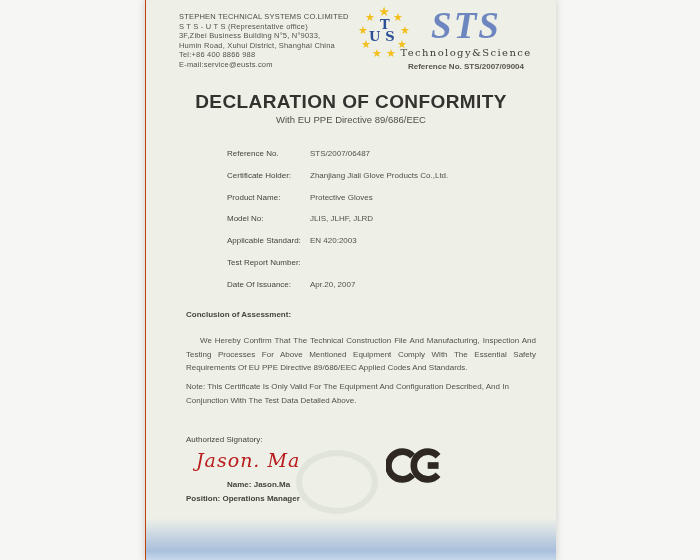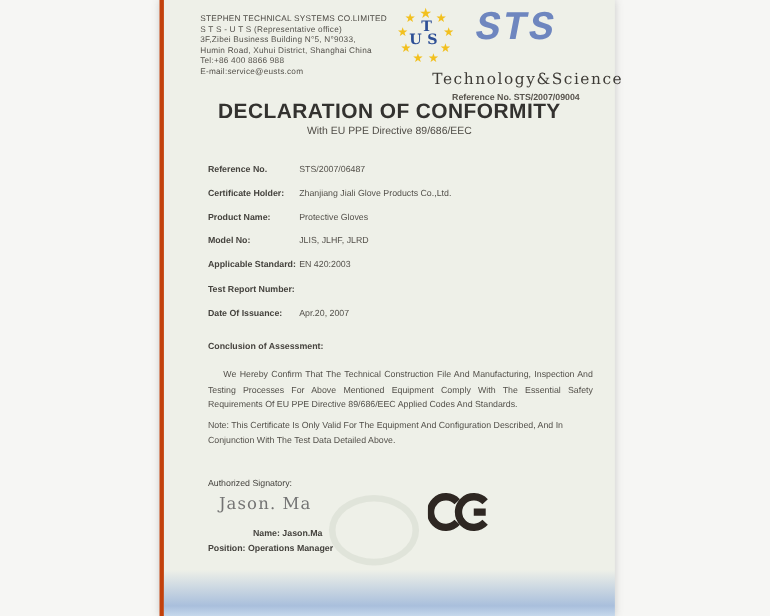--- a/index.html
+++ b/index.html
@@ -8,21 +8,21 @@
     background:#f6f6f4;
     font-family:"Liberation Sans", sans-serif;
     overflow:hidden;
     position:relative;
   }
   .page{
     position:absolute;left:145px;top:0;
     width:410px;height:560px;
     background:#eef0e8;
     box-shadow:0 0 7px rgba(90,90,90,.28);
-    border-left:4px solid #c2410c;
+    border-left:1px solid #c2410c;
   }
   .page::after{
     content:"";position:absolute;left:0;right:0;bottom:0;height:42px;
     background:linear-gradient(to bottom, rgba(170,192,222,0) 0%, #a9bfdc 78%, #c6d8ec 100%);
     pointer-events:none;
   }
   
   .company-block{
     position:absolute;left:33px;top:12px;width:178px;
     font-size:7.5px;line-height:9.6px;color:#55524c;letter-spacing:.2px;
@@ -45,64 +45,64 @@
   .star:nth-of-type(9){left:40px;top:7px;}
   .tus-letter{
     position:absolute;color:#2d4f96;
     font-family:"DejaVu Serif", serif;font-weight:bold;
   }
   .tus-t{left:28px;top:12px;font-size:13px;}
   .tus-us{left:17px;top:24px;font-size:13px;letter-spacing:5px;}
   
   .sts-block{position:absolute;right:14px;top:6px;width:152px;text-align:center;}
   .sts-word{
-    font-family:Liberation Mono, monospace;font-style:italic;font-weight:600;
+    font-family:Liberation Serif, serif;font-style:italic;font-weight:600;
     font-size:37px;line-height:40px;color:#6e86bf;letter-spacing:2px;
   }
   .sts-tag{
     font-family:"DejaVu Serif", serif;
-    font-size:14px;color:#3e3b36;letter-spacing:1.4px;margin-top:18px;
+    font-size:10px;color:#3e3b36;letter-spacing:1.4px;margin-top:1px;
   }
   .sts-ref{
     font-size:8px;color:#57534c;margin-top:4px;white-space:nowrap;font-weight:bold;
   }
   
   .doc-title{
     position:absolute;left:0;top:91px;width:100%;text-align:center;
     font-size:19px;font-weight:bold;color:#33322f;letter-spacing:.4px;
   }
   .doc-subtitle{
     position:absolute;left:0;top:114px;width:100%;text-align:center;
     font-size:9.5px;color:#504d47;
   }
   
   .fields{position:absolute;left:40px;top:148px;right:18px;}
   .field-row{display:flex;margin-bottom:9.2px;font-size:8px;line-height:12.6px;}
-  .flabel{flex:0 0 83px;font-weight:bold;color:#45433e;}
+  .flabel{flex:0 0 83px;font-weight:normal;color:#45433e;margin-left:41px;}
   .fvalue{flex:1;color:#53504a;}
   
   .conclusion-heading{
     position:absolute;left:40px;top:310px;font-size:8px;font-weight:bold;color:#47443f;
   }
   .conclusion-body{
     position:absolute;left:40px;top:334px;right:20px;
     font-size:8px;line-height:13.5px;color:#53504a;text-align:justify;text-indent:14px;
   }
   .note-text{
     position:absolute;left:40px;top:380px;right:20px;
     font-size:8px;line-height:13.5px;color:#53504a;
   }
   
   .auth-heading{
     position:absolute;left:40px;top:435px;font-size:8px;font-weight:normal;color:#45433e;
   }
   .signature-script{
     position:absolute;left:50px;top:449px;
-    font-family:"DejaVu Serif", serif;
-    font-size:15px;color:#737373;letter-spacing:1px;
+    font-family:"DejaVu Serif", serif;font-style:italic;
+    font-size:19px;color:#b91c1c;letter-spacing:1px;
   }
   .name-line{
     position:absolute;left:40px;top:480px;font-size:8px;font-weight:bold;color:#45433e;padding-left:41px;
   }
   .position-line{
     position:absolute;left:40px;top:494px;font-size:8px;font-weight:bold;color:#45433e;
   }
   .ce-mark{position:absolute;left:240px;top:446px;}
   .stamp-ghost{
     position:absolute;left:150px;top:450px;width:70px;height:52px;border-radius:50%;

